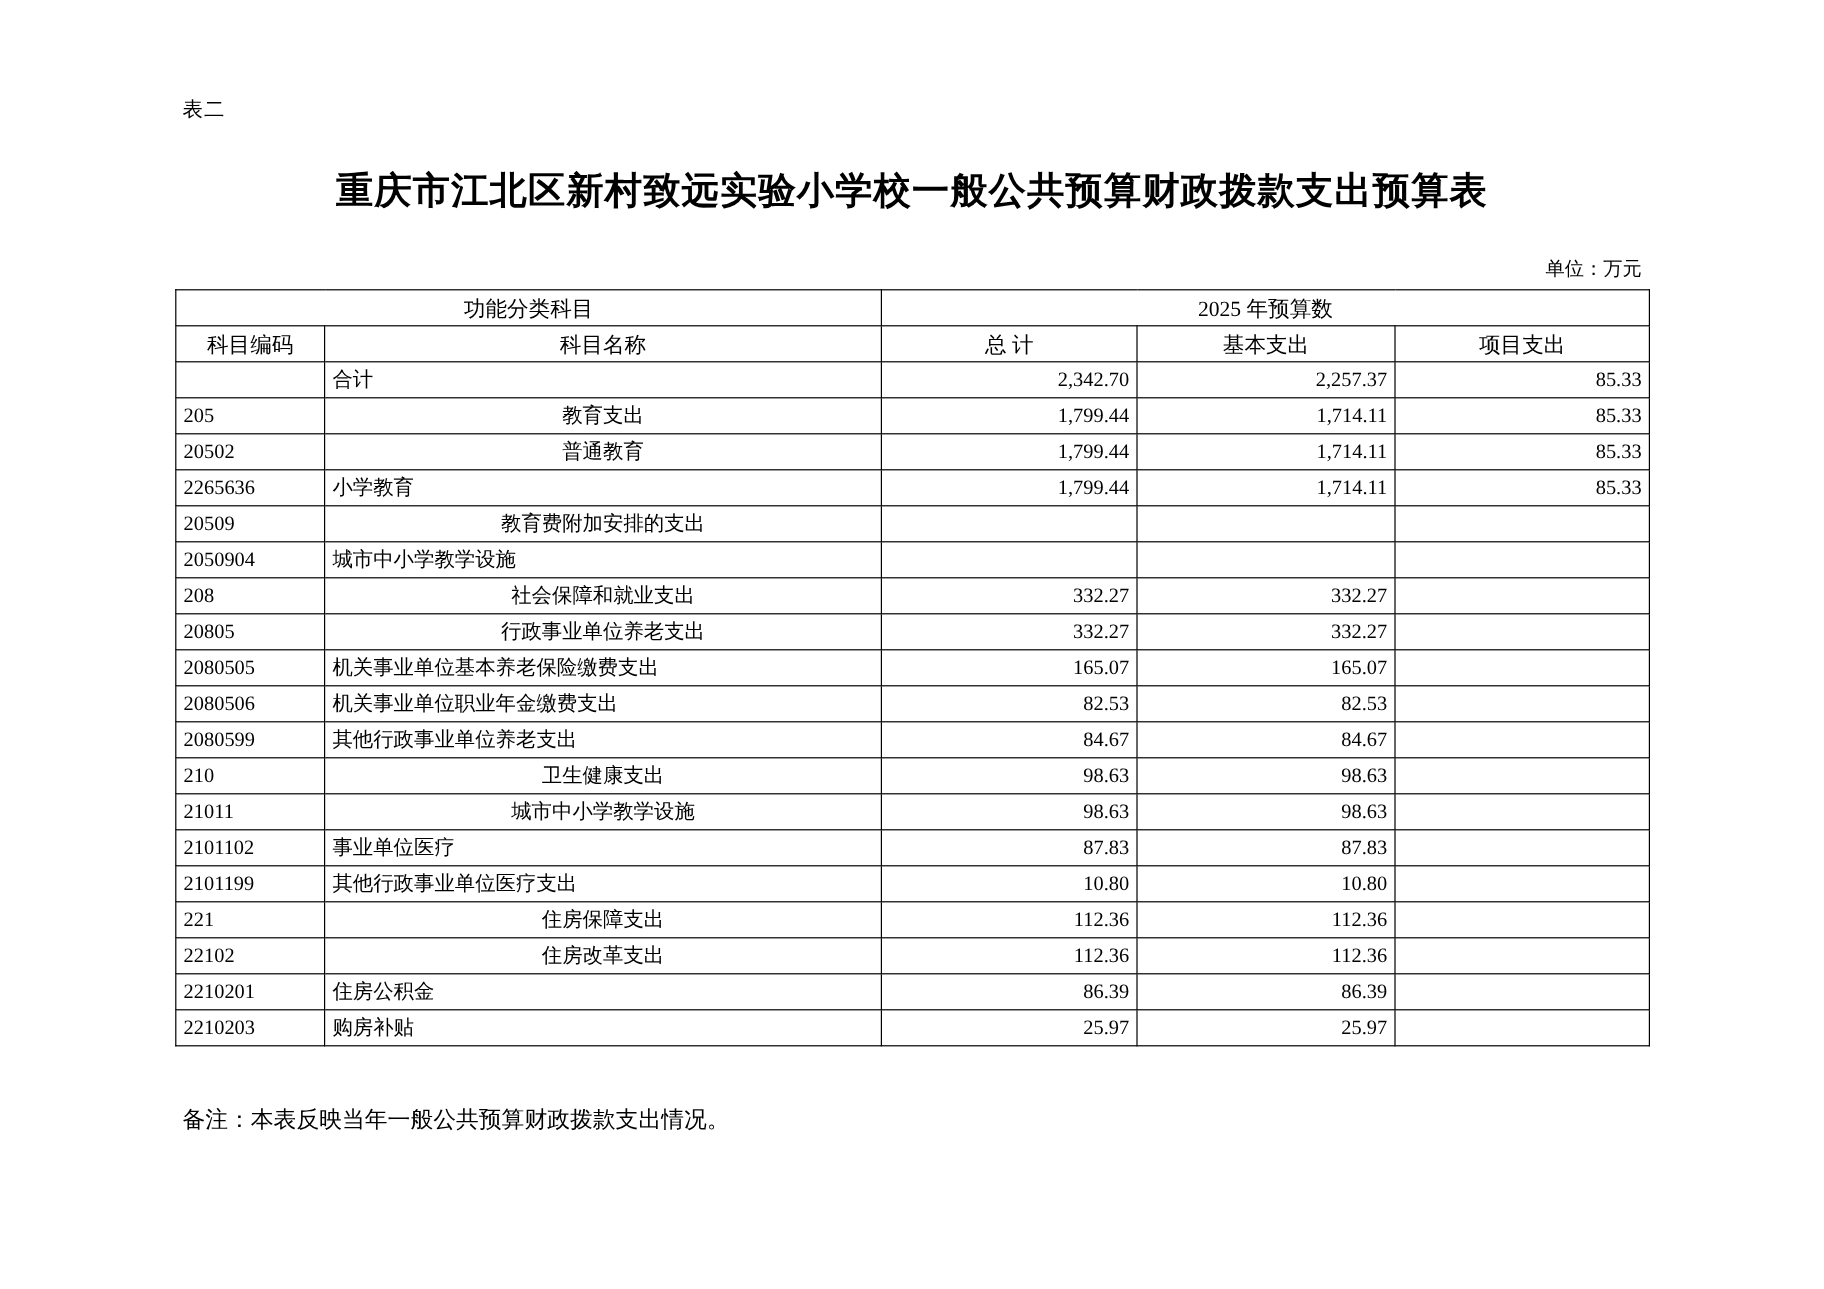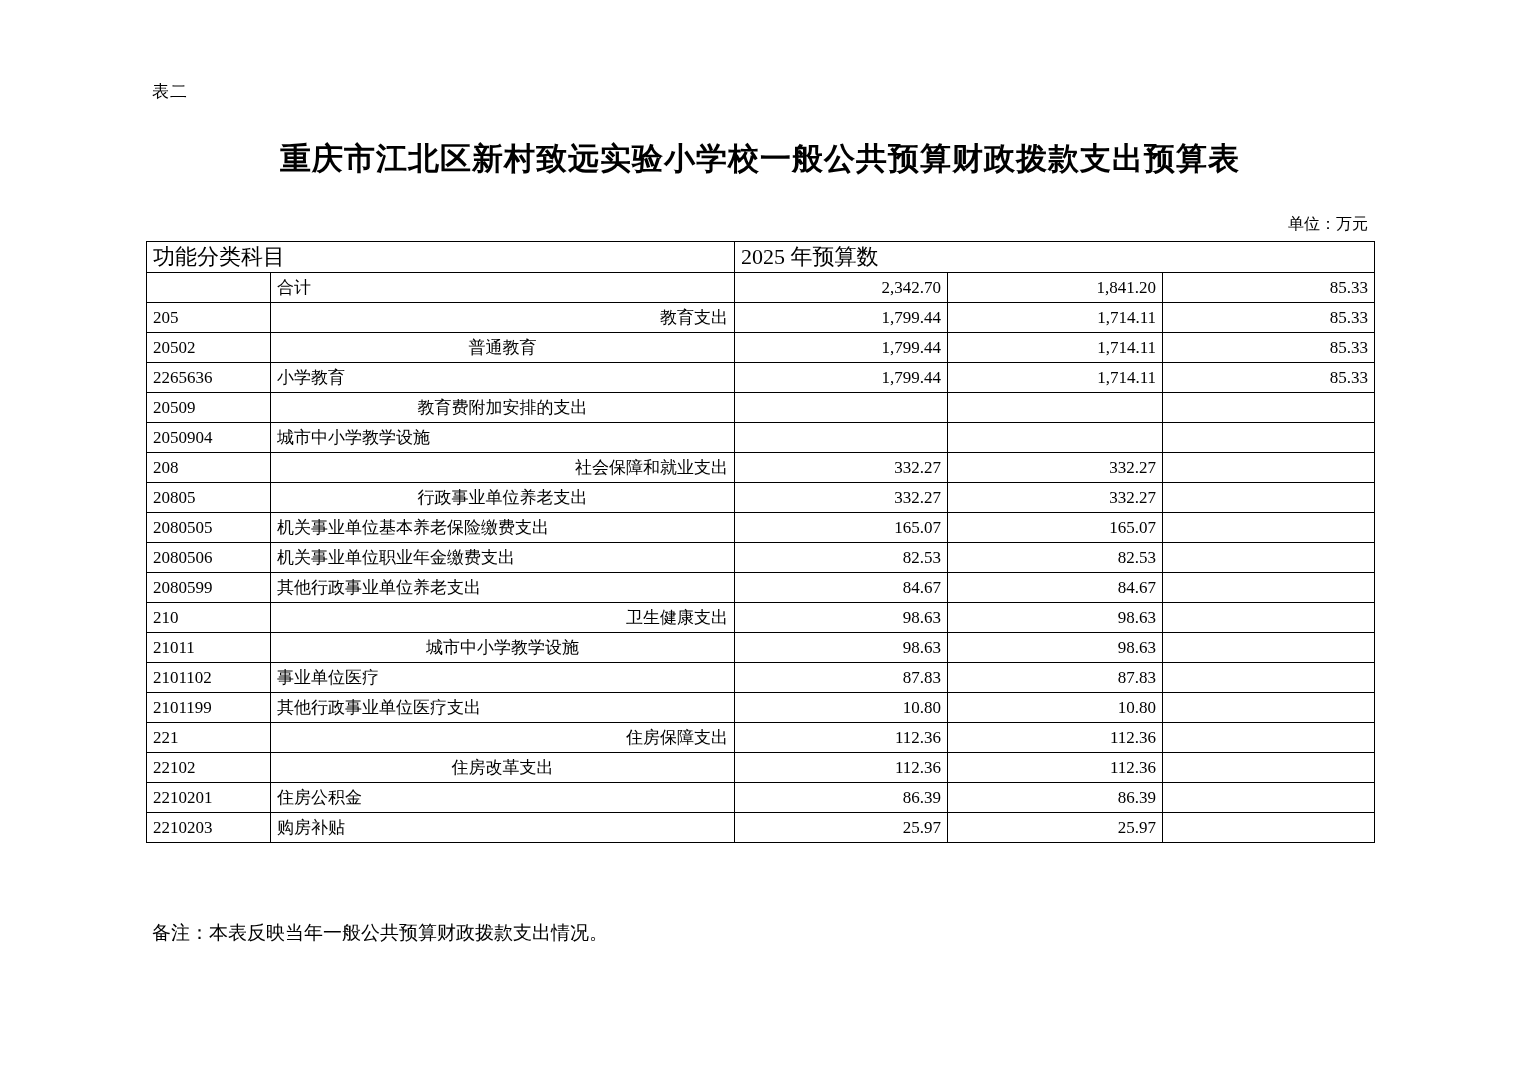--- a/index.html
+++ b/index.html
@@ -61,24 +61,24 @@
     padding: 0 6px;
     font-weight: normal;
     vertical-align: middle;
   }
   .col-code { width: 124px; }
   .col-name { width: 464px; }
   .col-total { width: 213px; }
   .col-basic { width: 215px; }
   .col-project { width: 212px; }
 
-  .hdr-group { text-align: left; font-size: 22px; }
+  .hdr-group { text-align: center; font-size: 18px; }
   .hdr-sub { text-align: center; font-size: 18px; }
   .code-cell { text-align: left; padding-left: 12px; }
-  .name-ind0 { padding-left: 130px; text-align: right; }
+  .name-ind0 { padding-left: 130px; text-align: center; }
   .name-ind1 { padding-left: 142px; text-align: center; }
   .name-ind2 { padding-left: 158px; text-align: left; }
   .name-total { text-align: left; padding-left: 0; }
   .num { text-align: right; padding-right: 14px; }
 
   .footnote {
     position: absolute;
     left: 152px;
     top: 920px;
     font-size: 19px;
@@ -101,27 +101,34 @@
       <col class="col-name">
       <col class="col-total">
       <col class="col-basic">
       <col class="col-project">
     </colgroup>
     <thead>
       <tr>
         <th class="hdr-group" colspan="2">功能分类科目</th>
         <th class="hdr-group" colspan="3">2025 年预算数</th>
       </tr>
+      <tr>
+        <th class="hdr-sub">科目编码</th>
+        <th class="hdr-sub">科目名称</th>
+        <th class="hdr-sub">总 计</th>
+        <th class="hdr-sub">基本支出</th>
+        <th class="hdr-sub">项目支出</th>
+      </tr>
     </thead>
     <tbody id="table-body">
         <tr>
           <td class="code-cell"></td>
           <td class="name-total">合计</td>
           <td class="num">2,342.70</td>
-          <td class="num">1,841.20</td>
+          <td class="num">2,257.37</td>
           <td class="num">85.33</td>
         </tr>
         <tr>
           <td class="code-cell">205</td>
           <td class="name-ind0">教育支出</td>
           <td class="num">1,799.44</td>
           <td class="num">1,714.11</td>
           <td class="num">85.33</td>
         </tr>
         <tr>

